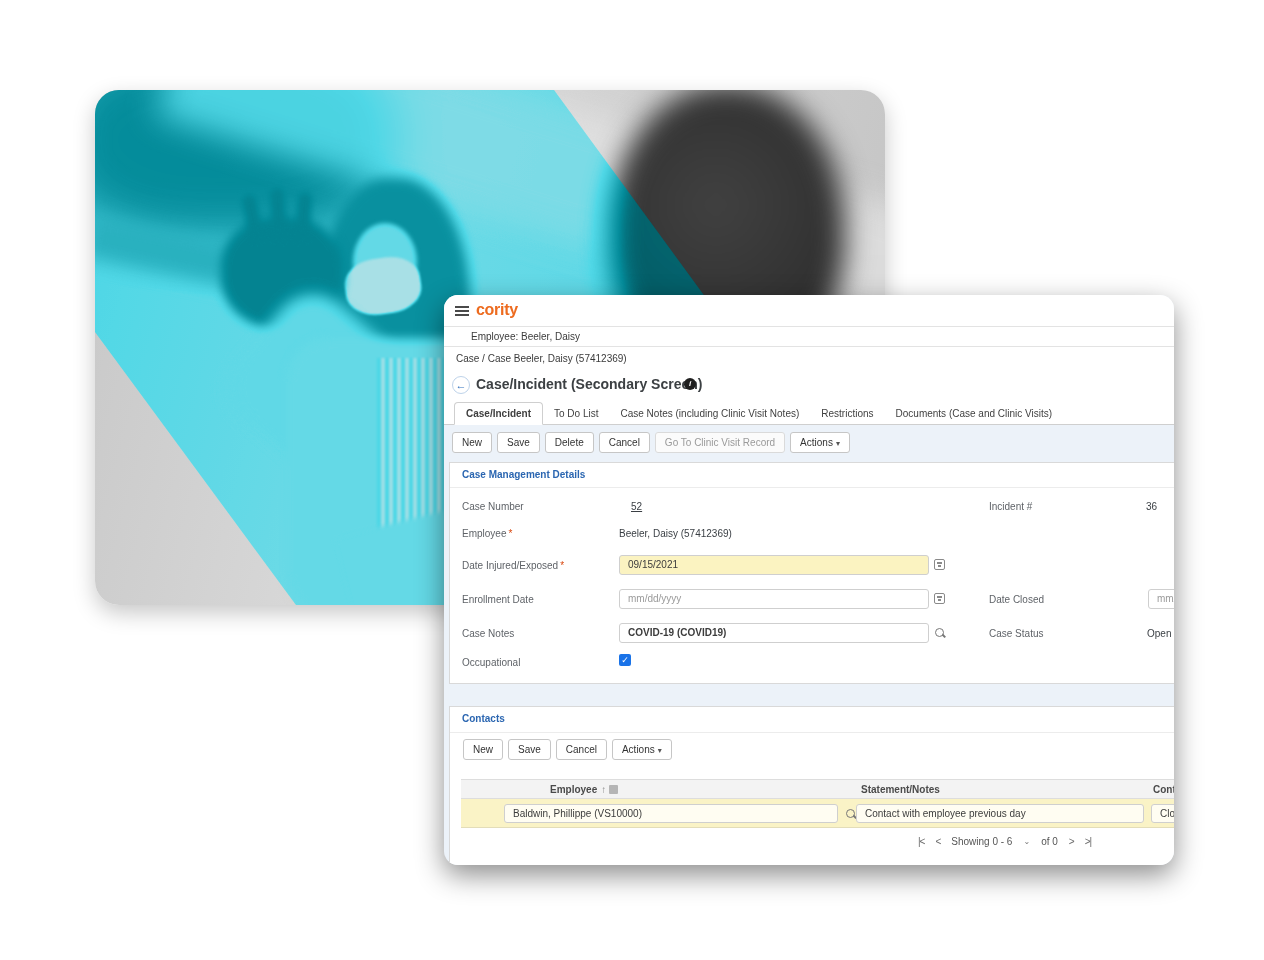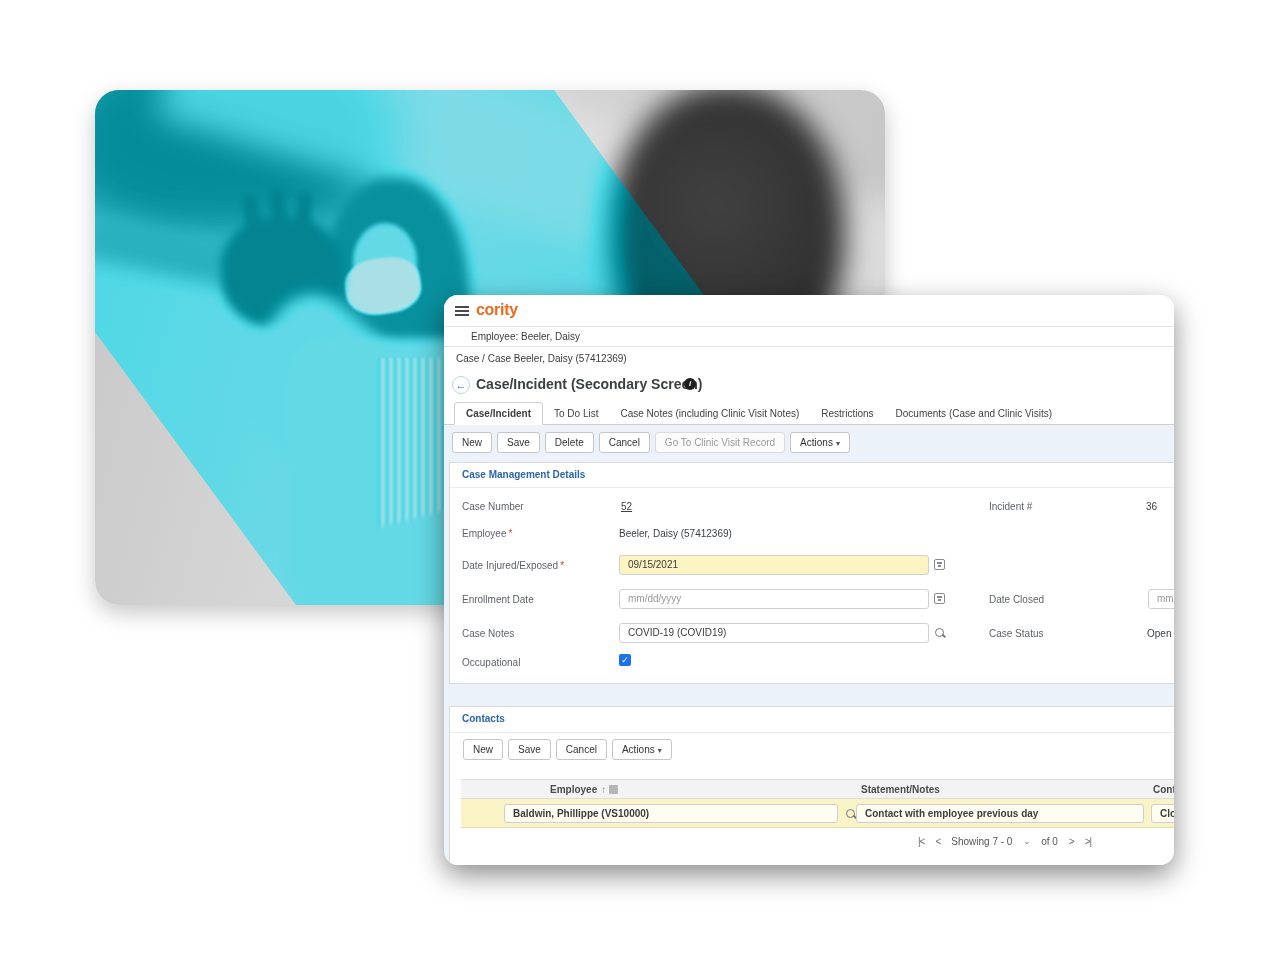--- a/index.html
+++ b/index.html
@@ -91,21 +91,21 @@
 
   .checkbox { position:absolute; width:12px; height:12px; background:#1a73e8; border-radius:2px;
               color:#fff; font-size:9px; line-height:12px; text-align:center; cursor:pointer; }
   .checkbox:before { content:"\2713"; }
 
   .grid-header { position:absolute; left:11px; right:0; top:72px; height:20px; background:#f3f3f3;
                  border-top:1px solid #ddd; border-bottom:1px solid #ddd; }
   .ghead { position:absolute; top:4px; font-weight:bold; color:#4a4a4a; white-space:nowrap; }
   .sort-arrow { color:#888; margin-left:4px; }
   .colmenu-icon { display:inline-block; width:9px; height:9px; background:#b5b5b5; border-radius:1px; margin-left:3px; vertical-align:-1px; }
-  .grid-row { position:absolute; left:11px; right:0; top:92px; height:29px; background:#faf3c6; border-bottom:1px solid #e3ddb9;font-weight:bold; }
+  .grid-row { position:absolute; left:11px; right:0; top:92px; height:29px; background:#faf3c6; border-bottom:1px solid #e3ddb9; }
   .grid-row .tinput { background:#fffdf2; }
 
   .pagination { position:absolute; left:468px; top:129px; display:flex; align-items:center; gap:11px; color:#555; }
   .pg-btn { color:#6b6b6b; cursor:pointer; letter-spacing:-1px; }
   .pg-caret { font-size:8px; color:#777; }
 </style>
 </head>
 <body>
 
 <div class="photo">
@@ -161,40 +161,40 @@
     <div class="btn">Cancel</div>
     <div class="btn disabled">Go To Clinic Visit Record</div>
     <div class="btn"><span>Actions</span><span class="caret">▾</span></div>
   </div>
 
   <div class="panel panel-1">
     <div class="section-title">Case Management Details</div>
     <div class="section-rule" style="top:24px;"></div>
 
     <div class="flabel" style="left:12px; top:38px;">Case Number</div>
-    <div class="fvalue" style="left:171px; top:38px;text-decoration:underline;">52</div>
+    <div class="fvalue" style="left:181px; top:38px;text-decoration:underline;">52</div>
     <div class="flabel" style="left:539px; top:38px;">Incident #</div>
     <div class="fvalue" style="left:696px; top:38px;">36</div>
 
     <div class="flabel" style="left:12px; top:65px;"><span>Employee</span><span class="req">*</span></div>
     <div class="fvalue" style="left:169px; top:65px;">Beeler, Daisy (57412369)</div>
 
     <div class="flabel" style="left:12px; top:97px;"><span>Date Injured/Exposed</span><span class="req">*</span></div>
     <div class="tinput yellow" style="left:169px; top:92px; width:310px;">09/15/2021</div>
     <div class="cal-icon" style="left:484px; top:96px;"></div>
 
     <div class="flabel" style="left:12px; top:131px;">Enrollment Date</div>
     <div class="tinput" style="left:169px; top:126px; width:310px;"><span class="ph">mm/dd/yyyy</span></div>
     <div class="cal-icon" style="left:484px; top:130px;"></div>
 
     <div class="flabel" style="left:539px; top:131px;">Date Closed</div>
     <div class="tinput" style="left:698px; top:126px; width:85px;"><span class="ph">mm/dd/yyyy</span></div>
 
     <div class="flabel" style="left:12px; top:165px;">Case Notes</div>
-    <div class="tinput" style="left:169px; top:160px; width:310px;">COVID-19 (COVID19)</div>
+    <div class="tinput" style="left:169px; top:160px; width:310px;font-weight:bold;">COVID-19 (COVID19)</div>
     <div class="search-icon" style="left:484px; top:164px;"></div>
 
     <div class="flabel" style="left:539px; top:165px;">Case Status</div>
     <div class="fvalue" style="left:697px; top:165px;">Open (1)</div>
 
     <div class="flabel" style="left:12px; top:194px;">Occupational</div>
     <div class="checkbox" style="left:169px; top:191px;"></div>
   </div>
 
   <div class="panel panel-2">
@@ -217,20 +217,20 @@
     <div class="grid-row">
       <div class="tinput" style="left:43px; top:5px; width:334px; height:19px; position:absolute;">Baldwin, Phillippe (VS10000)</div>
       <div class="search-icon" style="left:384px; top:9px;"></div>
       <div class="tinput" style="left:395px; top:5px; width:288px; height:19px; position:absolute;">Contact with employee previous day</div>
       <div class="tinput" style="left:690px; top:5px; width:75px; height:19px; position:absolute;">Close</div>
     </div>
 
     <div class="pagination">
       <span class="pg-btn">|&lt;</span>
       <span class="pg-btn">&lt;</span>
-      <span>Showing 7 - 0</span>
+      <span>Showing 0 - 6</span>
       <span class="pg-caret">⌄</span>
       <span>of 0</span>
       <span class="pg-btn">&gt;</span>
       <span class="pg-btn">&gt;|</span>
     </div>
   </div>
 </div>
 
 </body></html>

